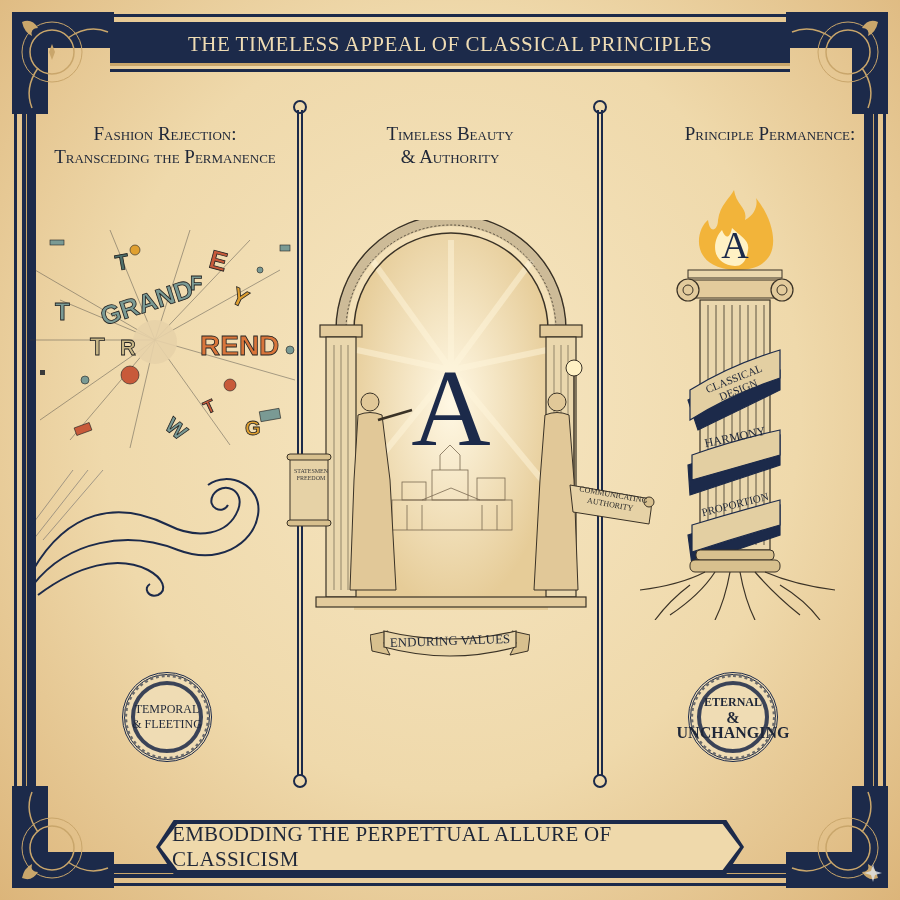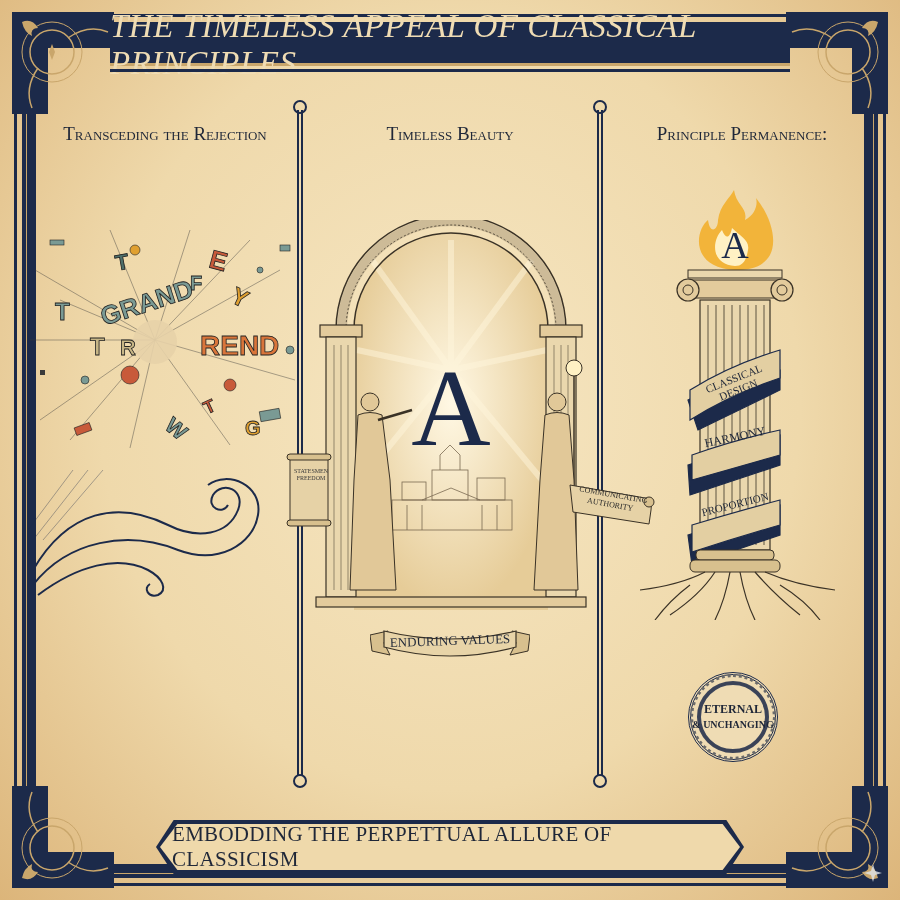--- a/index.html
+++ b/index.html
@@ -38,21 +38,21 @@
   .title-bar {
     position: absolute; left: 110px; top: 26px; width: 680px; height: 40px;
     background: #1c2a4a;
     border-bottom: 3px solid #c9a66b;
     display: flex; align-items: center; justify-content: center;
   }
   .title-bar::after {
     content: ""; position: absolute; left: 0; right: 0; bottom: -9px; height: 3px; background: #1c2a4a;
   }
   .title-text {
-    color: #efdcb4; font-family: "Liberation Serif", serif; font-size: 33px; letter-spacing: 0.5px; font-style: italic;
+    color: #efdcb4; font-family: "Liberation Serif", serif; font-size: 21px; letter-spacing: 0.5px;
   }
 
   
   .divider {
     position: absolute; top: 100px; width: 8px; height: 680px;
   }
   .divider .bar { position: absolute; left: 1px; top: 10px; width: 6px; height: 670px; border-left: 2px solid #1c2a4a; border-right: 2px solid #1c2a4a; }
   .divider .knob { position: absolute; left: -3px; top: 0; width: 14px; height: 14px; border: 2px solid #1c2a4a; border-radius: 50%; background: #efd9ab; }
   .divider .knob-b { top: auto; bottom: -8px; }
 
@@ -172,26 +172,28 @@
       <div class="bar"></div>
       <div class="knob knob-b"></div>
   </div>
   <div class="divider" style="left:596px;">
     <div class="knob"></div>
       <div class="bar"></div>
       <div class="knob knob-b"></div>
   </div>
 
   <div class="col-heading" style="left:40px; top:122px; width:250px;">
-    <div>Transceding the Rejection</div>
+    <div>Fashion Rejection:</div>
+    <div>Transceding the Permanence</div>
   </div>
   <div class="col-heading" style="left:330px; top:122px; width:240px;text-align:center;">
     <div>Timeless Beauty</div>
-  </div>
-  <div class="col-heading" style="left:612px; top:122px; width:260px;">
+    <div>&amp; Authority</div>
+  </div>
+  <div class="col-heading" style="left:640px; top:122px; width:260px;">
     <div>Principle Permanence:</div>
   </div>
 
   <svg class="explosion" viewBox="0 0 270 220">
     <g stroke="#3a3a3a" stroke-width="0.7" opacity="0.6">
       <line x1="125" y1="110" x2="5" y2="40"></line>
         <line x1="125" y1="110" x2="0" y2="110"></line>
       <line x1="125" y1="110" x2="10" y2="190"></line>
         <line x1="125" y1="110" x2="80" y2="0"></line>
       <line x1="125" y1="110" x2="160" y2="0"></line>
@@ -239,20 +241,24 @@
       <path d="M5 115 C 40 70, 100 60, 150 80 C 190 95, 225 75, 230 45 C 235 15, 200 0, 180 15"></path>
       <path d="M10 125 C 50 95, 90 85, 120 100 C 135 108, 140 120, 130 125 C 120 128, 115 118, 122 114"></path>
     </g>
     <g stroke="#1c2a4a" stroke-width="0.6" opacity="0.6">
       <line x1="5" y1="70" x2="60" y2="0"></line>
         <line x1="15" y1="70" x2="75" y2="0"></line>
       <line x1="0" y1="60" x2="45" y2="0"></line>
     </g>
   </svg>
 
+  <div class="seal" style="left:122px; top:672px;">
+    <span>TEMPORAL</span>
+    <span>&amp; FLEETING</span>
+  </div>
 
   <svg class="arch-wrap" viewBox="0 0 278 390">
     <defs>
       <radialGradient id="glow" cx="50%" cy="45%" r="55%">
         <stop offset="0%" stop-color="#fff8e4"></stop>
         <stop offset="100%" stop-color="#e6cc98"></stop>
       </radialGradient>
     </defs>
     <path d="M42 390 V110 A 97 97 0 0 1 236 110 V390 Z" fill="url(#glow)"></path>
     <g stroke="#fff6dc" stroke-width="6" opacity="0.5">
@@ -379,21 +385,21 @@
       <path d="M60 395 Q40 410 25 430"></path>
         <path d="M150 395 Q175 410 190 430"></path>
     </g>
   </svg>
   <div class="band-text" style="left:686px; top:372px; width:100px; font-size:11px; transform:rotate(-22deg);">CLASSICAL DESIGN</div>
   <div class="band-text" style="left:690px; top:430px; width:90px; font-size:12px; transform:rotate(-12deg);">HARMONY</div>
   <div class="band-text" style="left:690px; top:498px; width:90px; font-size:11px; transform:rotate(-14deg);">PROPORTION</div>
 
   <div class="seal" style="left:688px; top:672px;font-weight:bold;">
     <span>ETERNAL</span>
-    <span style="font-size:10px;">&amp; UNCHANGING</span>
+    <span style="font-size:16px;">&amp; UNCHANGING</span>
   </div>
 
   <div class="bottom-plate-border"></div>
   <div class="bottom-plate">
     <span class="bottom-text">EMBODDING THE PERPETTUAL ALLURE OF CLASSICISM</span>
   </div>
 
   <svg class="watermark" viewBox="0 0 22 22">
     <path d="M11 2 L13 9 L20 11 L13 13 L11 20 L9 13 L2 11 L9 9 Z" fill="#dfe3ea" opacity="0.8"></path>
   </svg>

